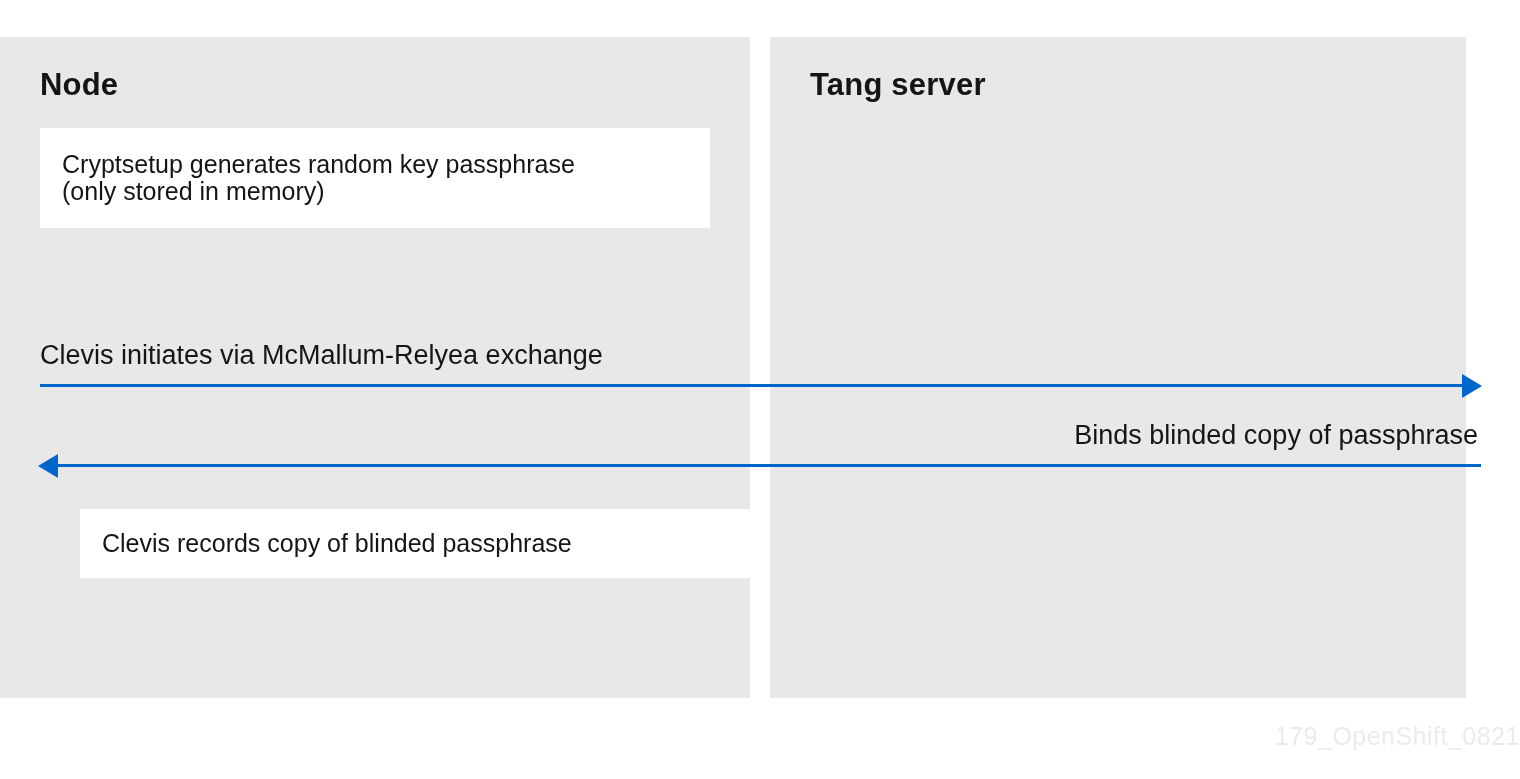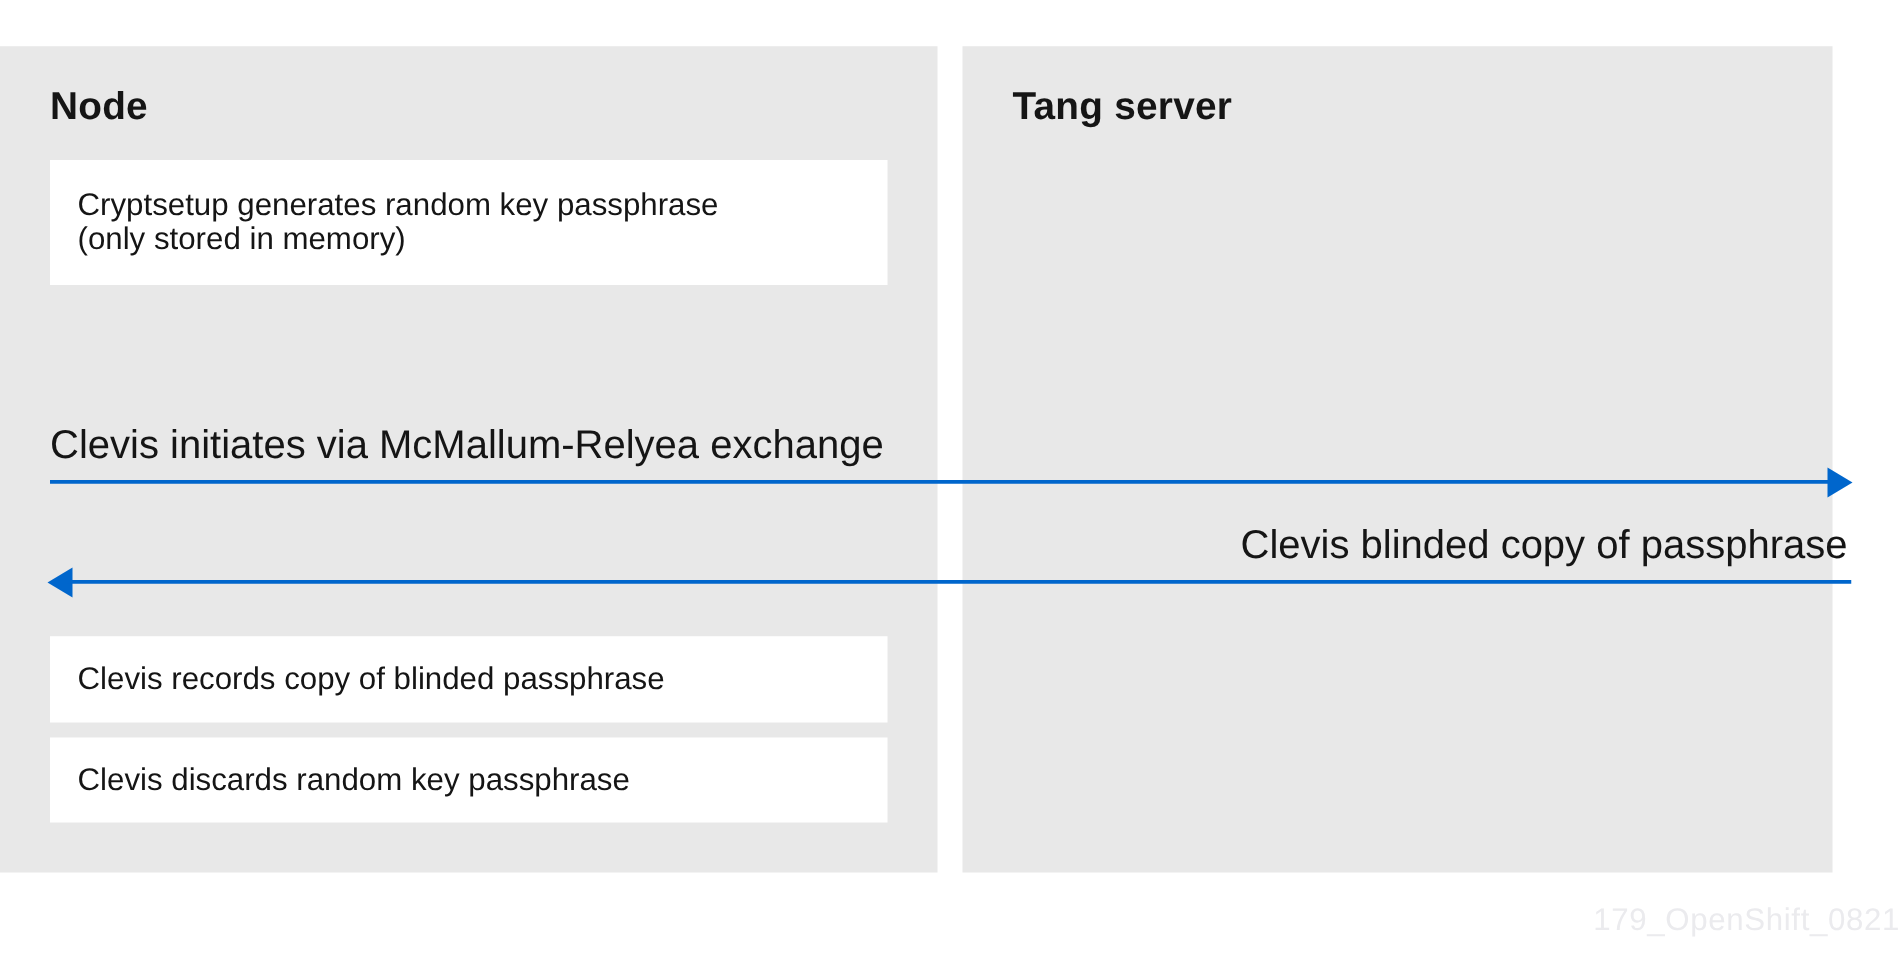--- a/index.html
+++ b/index.html
@@ -47,26 +47,26 @@
     padding-right: 24px;
   }
   .step-box .step-text {
     font-size: 25px;
     line-height: 27px;
     white-space: pre-line;
     color: #151515;
   }
   .box-1 { top: 91px;  height: 100px; }
   .box-2 { top: 201px; height: 69px; }
-  .box-3 { top: 472px; height: 69px; }
+  .box-3 { top: 472px; height: 69px; margin-left: 40px; }
   .box-4 { top: 553px; height: 68px; }
 
   .msg-label {
     position: absolute;
-    font-size: 32px;
+    font-size: 27px;
     line-height: 28px;
     color: #151515;
     white-space: nowrap;
   }
   .msg-initiate { left: 40px;  top: 341px; }
   .msg-bind     { right: 42px; top: 421px; text-align: right; }
 
   .arrow {
     position: absolute;
     height: 24px;
@@ -120,37 +120,34 @@
     <div class="step-box box-1">
       <span class="step-text">Cryptsetup generates random key passphrase
 (only stored in memory)</span>
     </div>
 
 
     <div class="step-box box-3">
       <span class="step-text">Clevis records copy of blinded passphrase</span>
     </div>
 
-    <div class="step-box box-4">
-      <span class="step-text">Clevis discards random key passphrase</span>
-    </div>
   </section>
 
   <section class="panel panel-right">
     <h2 class="panel-title">Tang server</h2>
   </section>
 
   <div class="msg-label msg-initiate">Clevis initiates via McMallum-Relyea exchange</div>
 
   <div class="arrow arrow-right">
     <div class="arrow-line"></div>
     <div class="arrow-head"></div>
   </div>
 
-  <div class="msg-label msg-bind">Clevis blinded copy of passphrase</div>
+  <div class="msg-label msg-bind">Binds blinded copy of passphrase</div>
 
   <div class="arrow arrow-left">
     <div class="arrow-head"></div>
     <div class="arrow-line"></div>
   </div>
 
   <div class="watermark">179_OpenShift_0821</div>
 
 </div>
 

